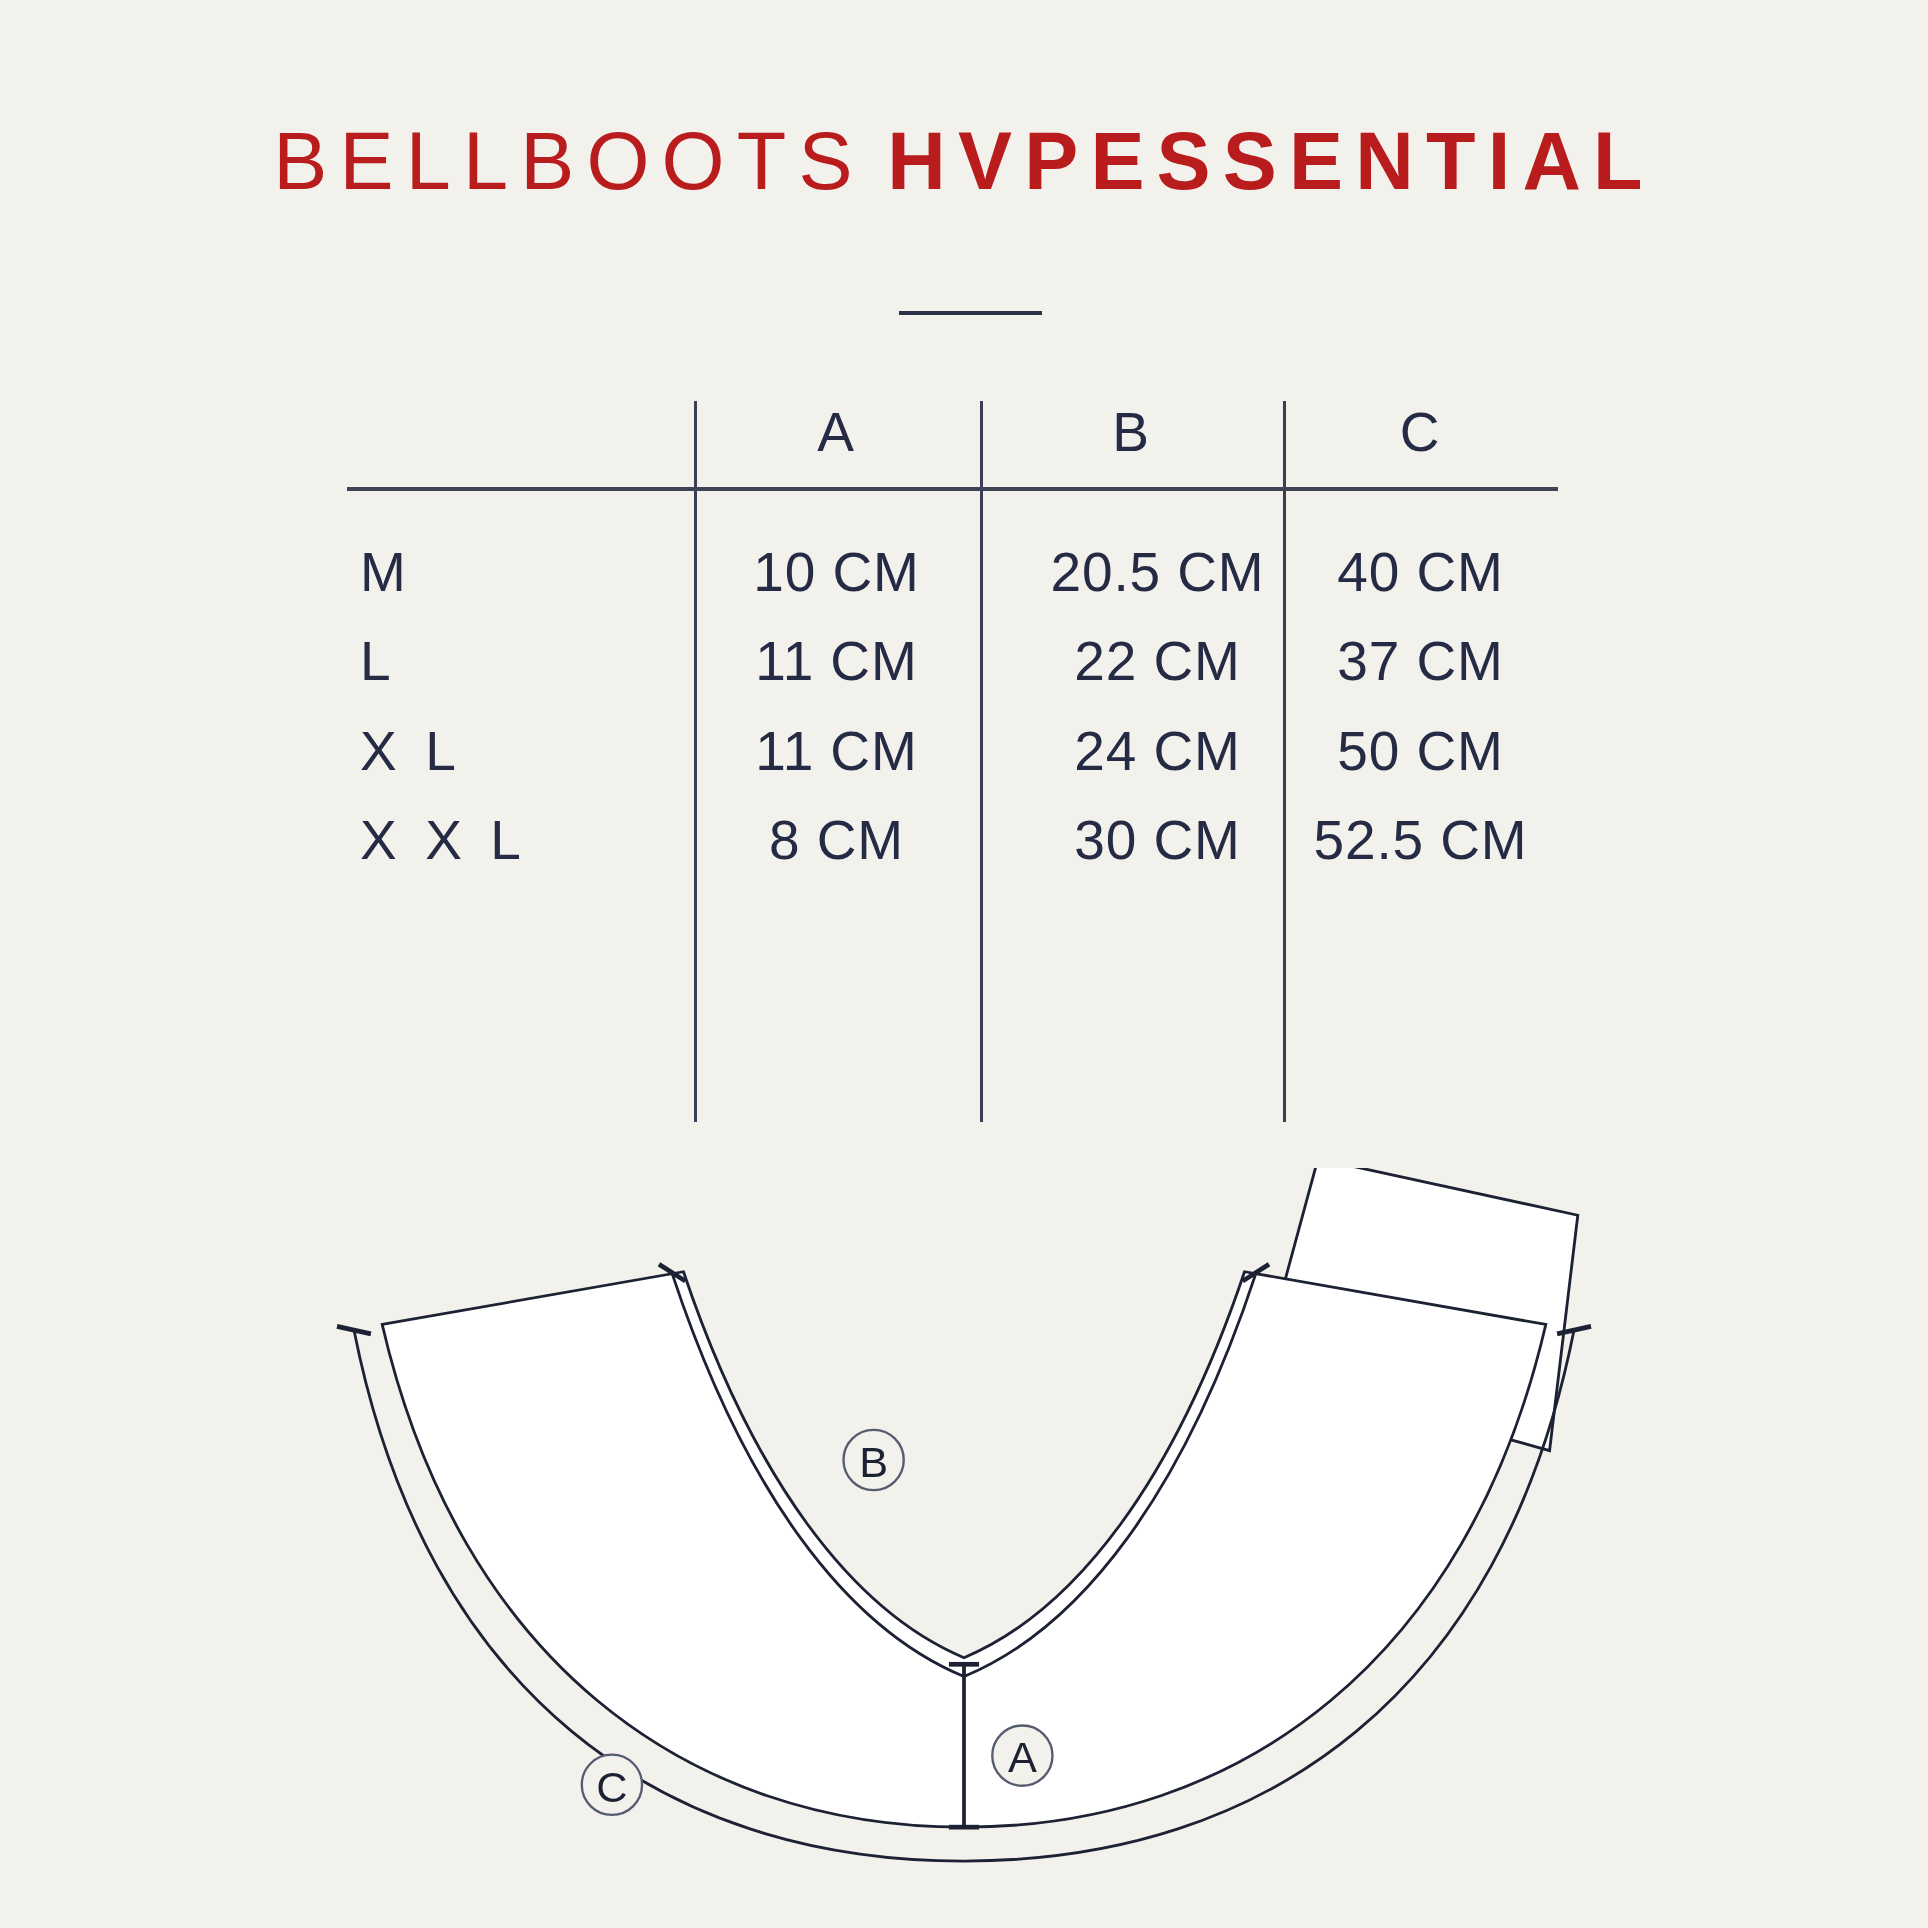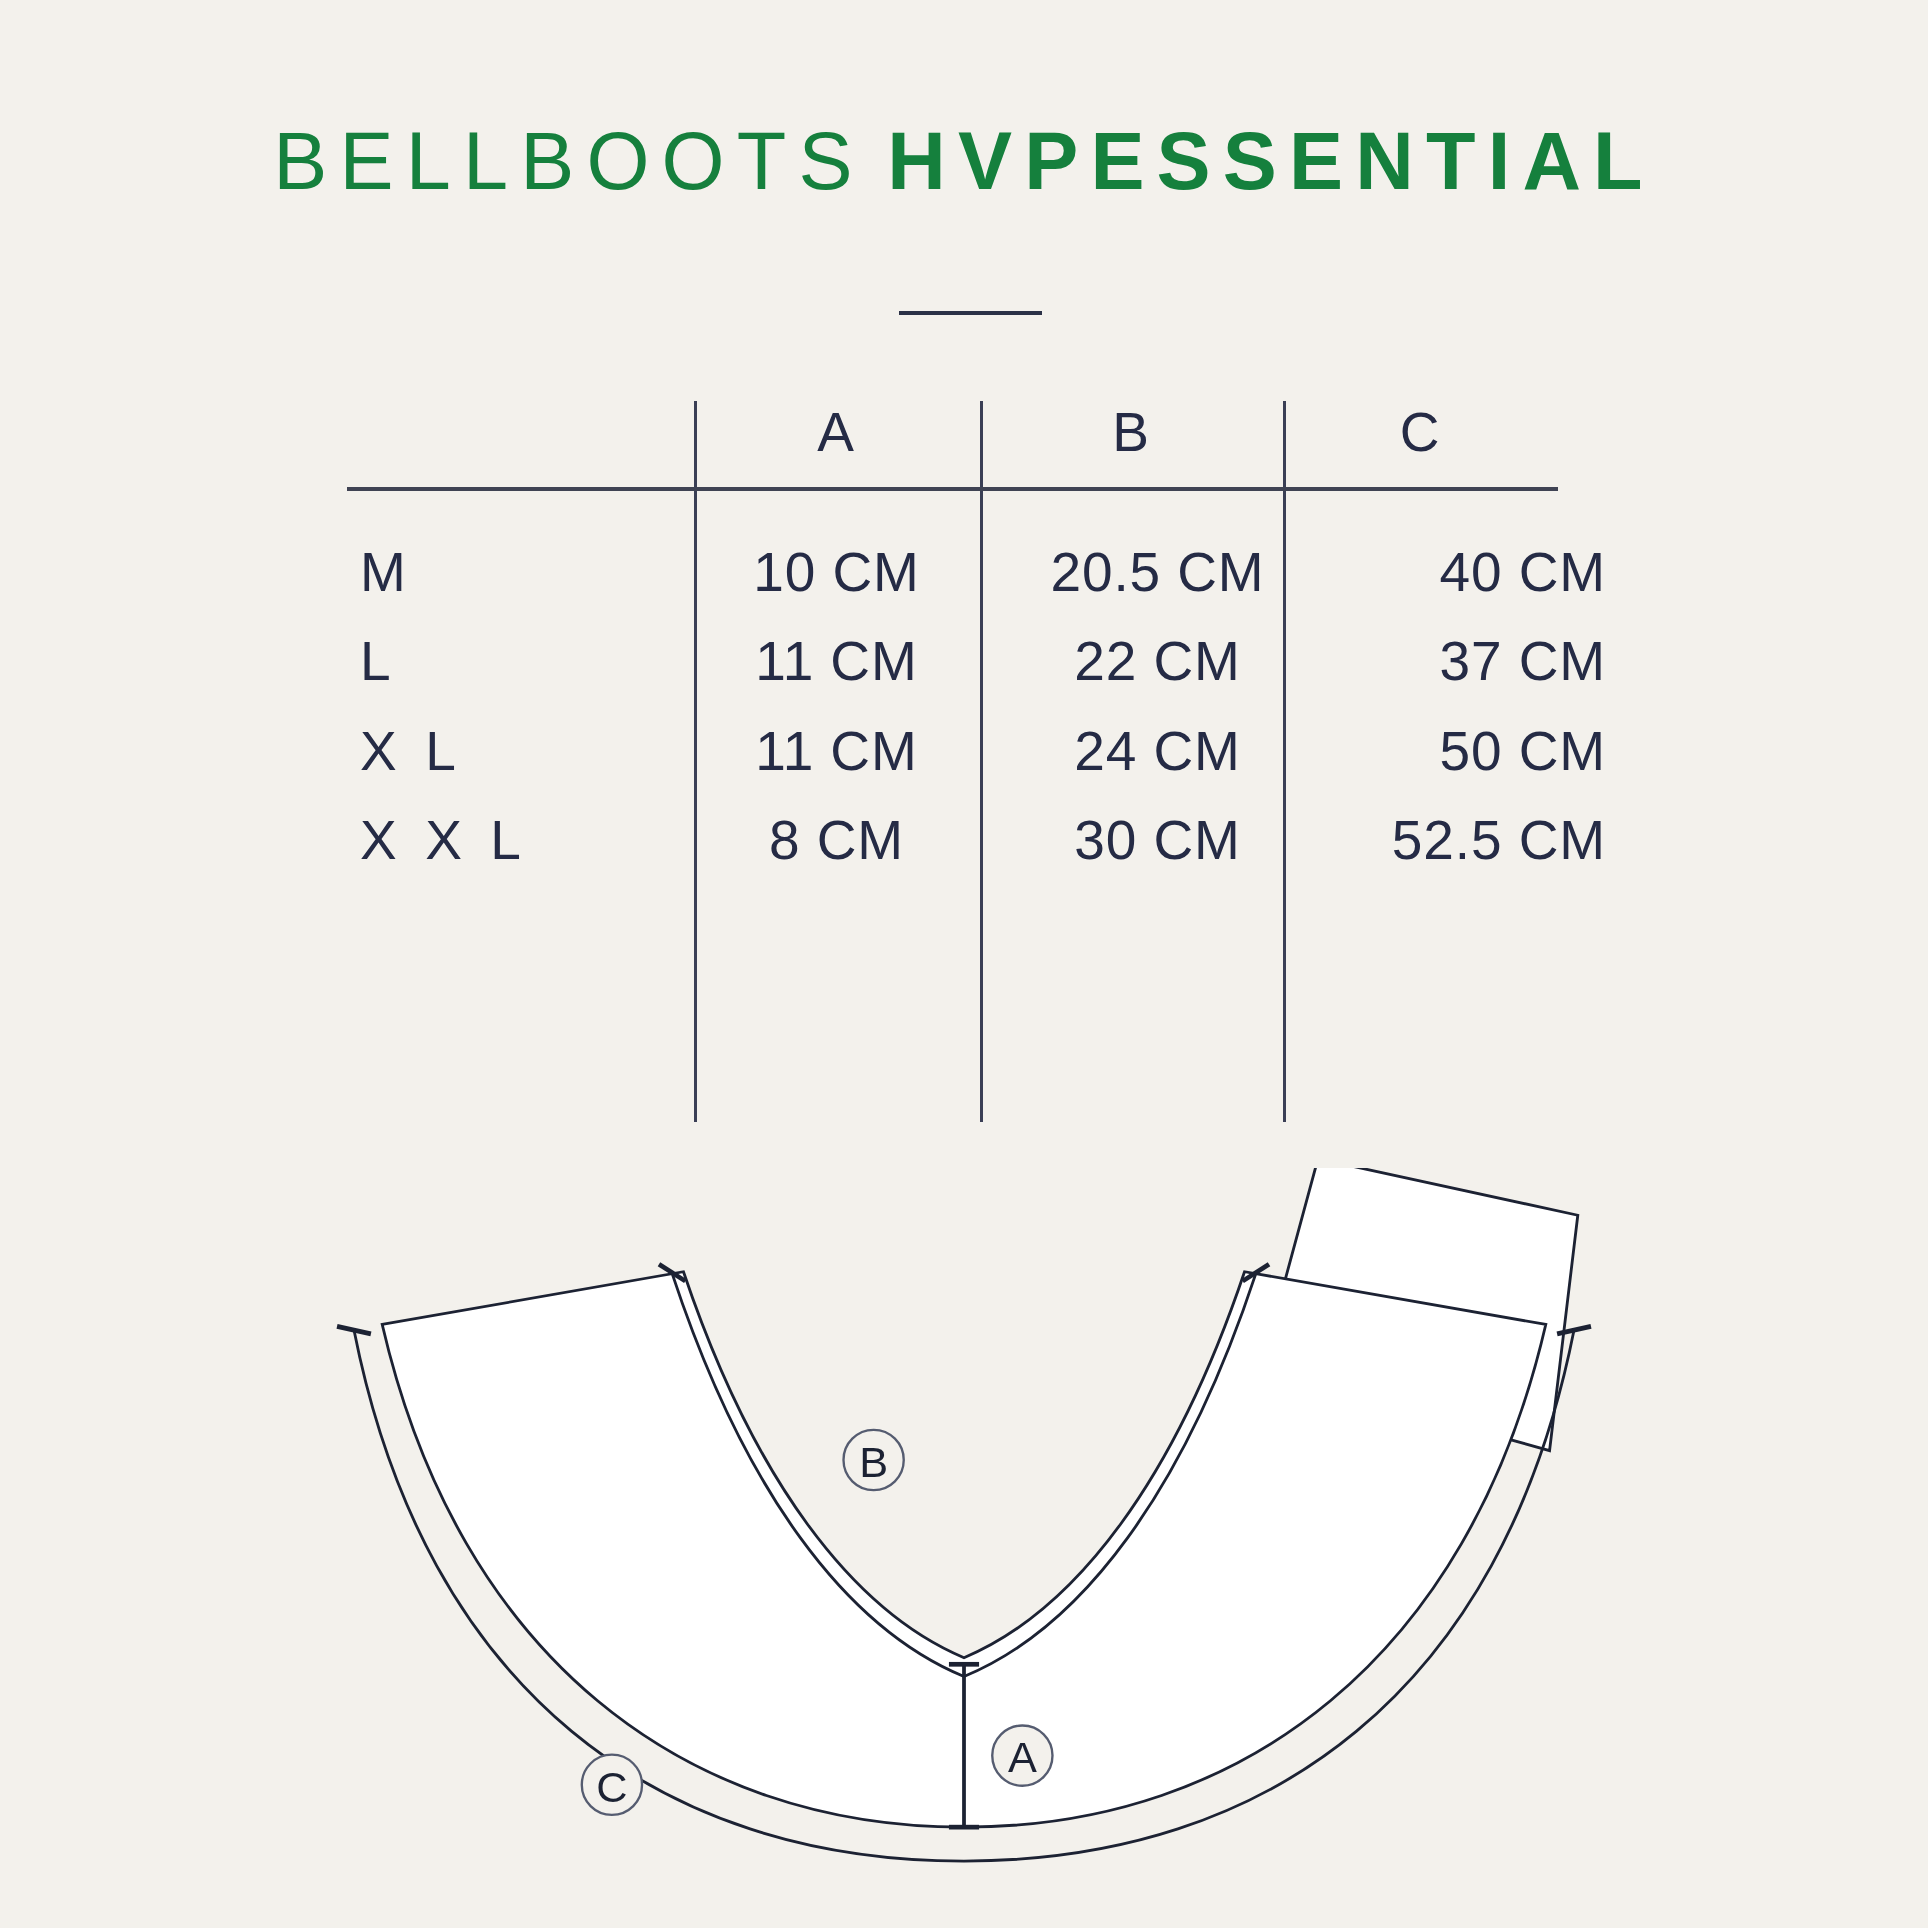--- a/index.html
+++ b/index.html
@@ -24,21 +24,21 @@
     left: 0;
     width: 1928px;
     text-align: center;
     white-space: nowrap;
   }
   .title-text {
     display: inline-block;
     font-size: 81px;
     letter-spacing: 12.2px;
     line-height: 1;
-    color: #15803d;
+    color: #b91c1c;
   }
   .title-light { font-weight: 300; }
   .title-bold  { font-weight: 700; }
 
   #title-divider {
     position: absolute;
     top: 311px;
     left: 899px;
     width: 143px;
     height: 3.8px;
@@ -87,21 +87,21 @@
     top: 28px;
   }
   .head-a { left: 347px; width: 285px; }
   .head-b { left: 633px; width: 303px; }
   .head-c { left: 936px; width: 275px; }
 
   .body-cell { font-size: 55px; letter-spacing: 0.9px; }
   .col-size { left: 0px;   width: 311px; text-align: left; padding-left: 13px; box-sizing: border-box; letter-spacing: 6.6px; }
   .col-a    { left: 347px; width: 285px; }
   .col-b    { left: 633px; width: 355px; }
-  .col-c    { left: 984px; width: 275px; text-align: right; }
+  .col-c    { left: 936px; width: 275px; }
 
   .row-0 { top: 168px; }
   .row-1 { top: 257px; }
   .row-2 { top: 347px; }
   .row-3 { top: 436px; }
 
   
   #diagram {
     position: absolute;
     top: 1168px;

